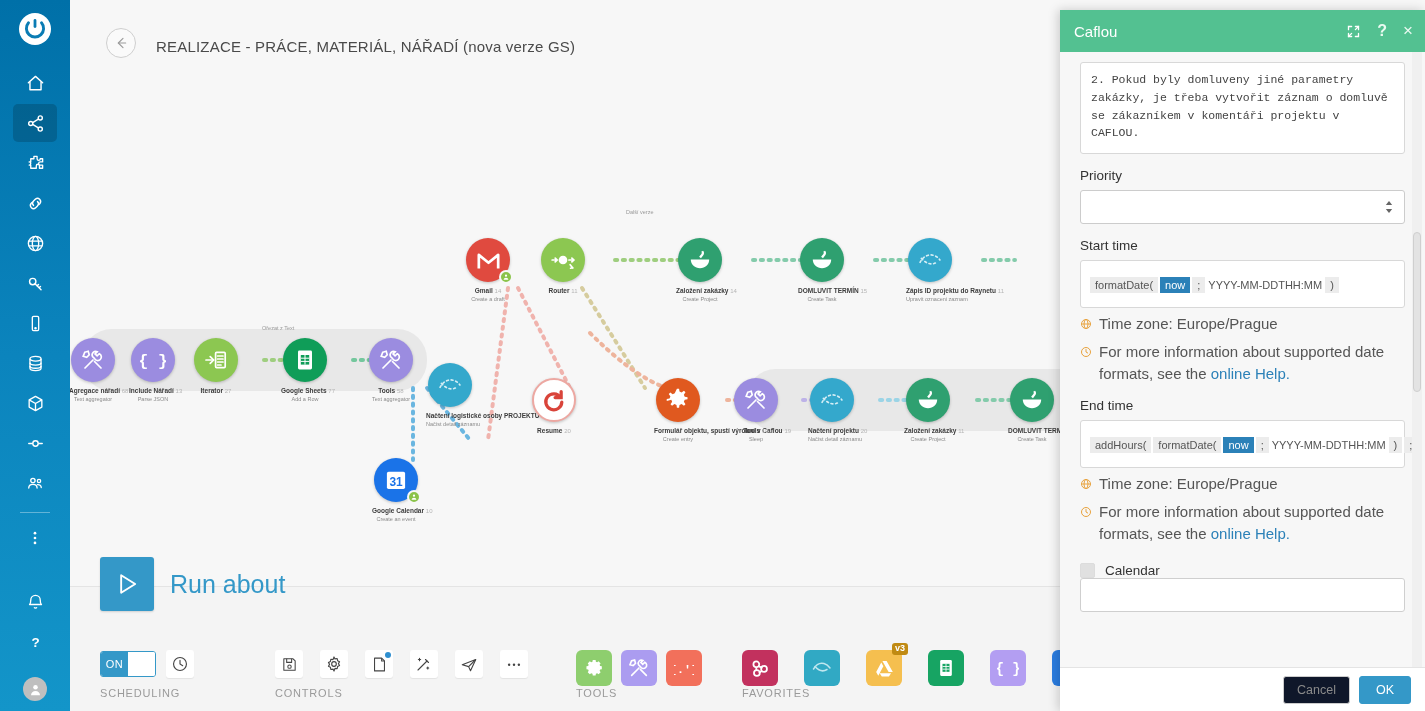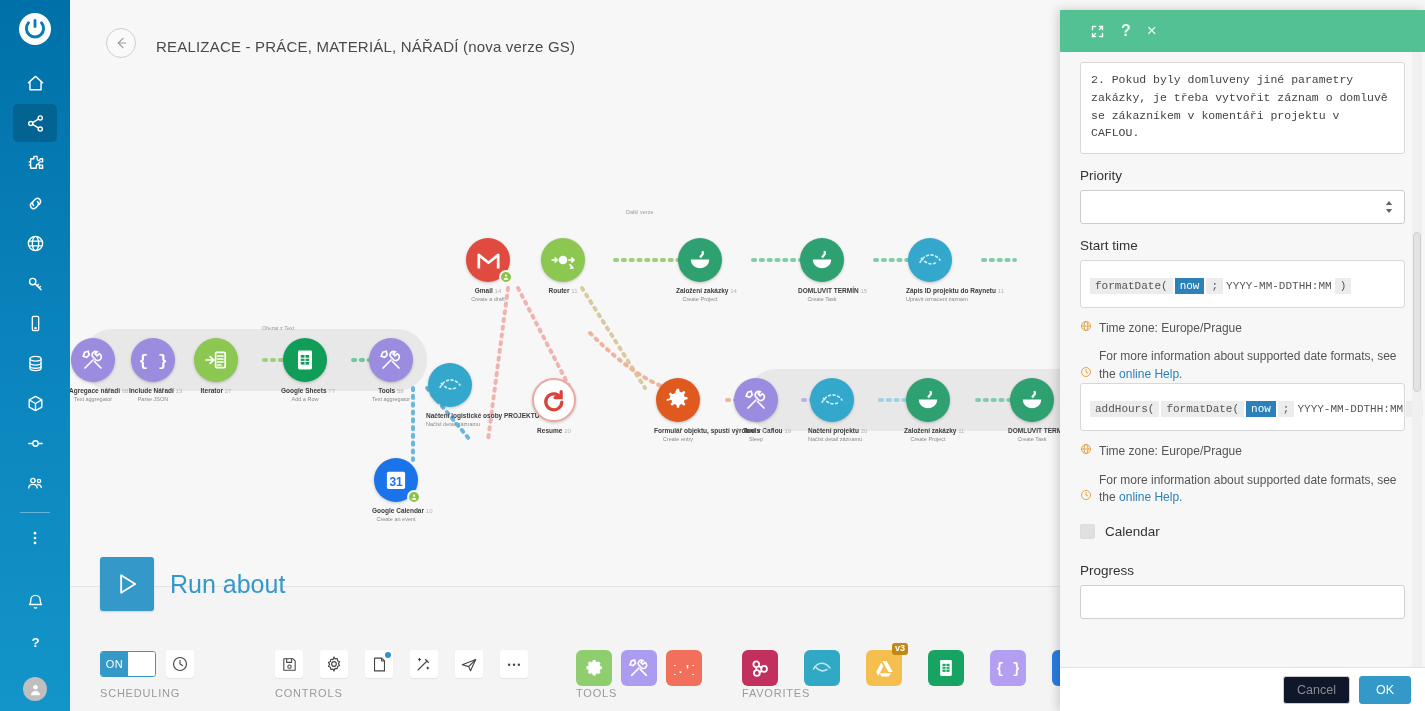--- a/index.html
+++ b/index.html
@@ -152,29 +152,29 @@
   .selbox {
     height:34px; border:1px solid #cccccc; border-radius:3px; background:#fff;
     display:flex; align-items:center; justify-content:flex-end; padding-right:10px;
     color:#666; font-size:11px;
   }
   .formula {
     border:1px solid #d8d8d8; background:#fff; border-radius:3px;
     padding:7px 9px; min-height:34px; line-height:2.0;
   }
   .chip {
-    font-family:Liberation Mono, monospace; font-size:11px;
+    font-family:Liberation Sans, sans-serif; font-size:11px;
     background:#ececec; color:#555; border-radius:0; padding:2px 5px;
     margin-right:2px; white-space:nowrap;
   }
   .chip.blue { background:#2b81b8; color:#fff; }
   .chip.plain { background:transparent; padding:2px 1px; }
   .hint {
-    display:flex; align-items:flex-end; font-size:12px; color:#555;
-    margin-top:11px; line-height:1.45;
+    display:flex; align-items:flex-start; font-size:15px; color:#555;
+    margin-top:5px; line-height:1.45;
   }
   .hint .hicon { width:14px; flex:0 0 14px; margin-right:5px; margin-top:1px; }
   .hint a { color:#2b81b8; text-decoration:none; }
   .checkrow { display:flex; align-items:center; margin-top:18px; }
   .checkbox {
     width:15px; height:15px; background:#e0e0e0; border-radius:2px;
     border:1px solid #dcdcdc; margin-right:10px; cursor:pointer;
   }
   .checkrow span { font-size:13.5px; color:#333; }
   .inputbox {
@@ -746,20 +746,21 @@
         <path d="M3.4 19V7l8.6 7 8.6-7v12"></path>
       </svg>
       <span class="ver-badge" style="background:#8e1f14;">v1</span>
     </div>
   </div>
   <div class="grp-label" style="left:672px;">FAVORITES</div>
 </div>
 
 <div id="panel">
   <div id="panel-head">
+    <div class="ptitle">Caflou</div>
     <div class="phd-btn">
       <svg width="15" height="15" viewBox="0 0 24 24" fill="none" stroke="#fff" stroke-width="2.1" stroke-linecap="round">
         <path d="M4 9V4h5M20 15v5h-5M15 4h5v5M9 20H4v-5"></path>
           <path d="M9 15l-5 5M15 9l5-5"></path>
       </svg>
     </div>
     <div class="phd-btn" style="font-weight:bold;font-size:16px;">?</div>
     <div class="phd-btn" style="font-size:17px;">×</div>
   </div>
 
@@ -792,20 +793,21 @@
           <circle cx="12" cy="12" r="9"></circle>
             <path d="M12 7v5l3.4 2" stroke-linecap="round"></path>
         </svg>
       </span>
       <span>
         <span>For more information about supported date formats, see the</span>
         <a href="#">online Help.</a>
       </span>
     </div>
 
+    <div class="field-label">End time</div>
     <div class="formula" id="end-tokens"><span class="chip">addHours(</span><span class="chip">formatDate(</span><span class="chip blue">now</span><span class="chip">;</span><span class="chip plain">YYYY-MM-DDTHH:MM</span><span class="chip">)</span><span class="chip">;</span></div>
     <div class="hint">
       <span class="hicon">
         <svg width="12" height="12" viewBox="0 0 24 24" fill="none" stroke="#e8a23d" stroke-width="2">
           <circle cx="12" cy="12" r="9"></circle>
             <ellipse cx="12" cy="12" rx="4" ry="9"></ellipse>
             <path d="M3 12h18"></path>
         </svg>
       </span>
       <span>Time zone: Europe/Prague</span>
@@ -821,21 +823,20 @@
         <span>For more information about supported date formats, see the</span>
         <a href="#">online Help.</a>
       </span>
     </div>
 
     <div class="checkrow">
       <div class="checkbox"></div>
       <span>Calendar</span>
     </div>
 
-    <div class="field-label" style="margin-top:24px;">Progress</div>
     <div class="inputbox"></div>
 
 
     <div id="panel-scroll">
       <div class="thumb"></div>
     </div>
   </div>
 
   <div id="panel-foot">
     <div class="btn cancel">Cancel</div>

